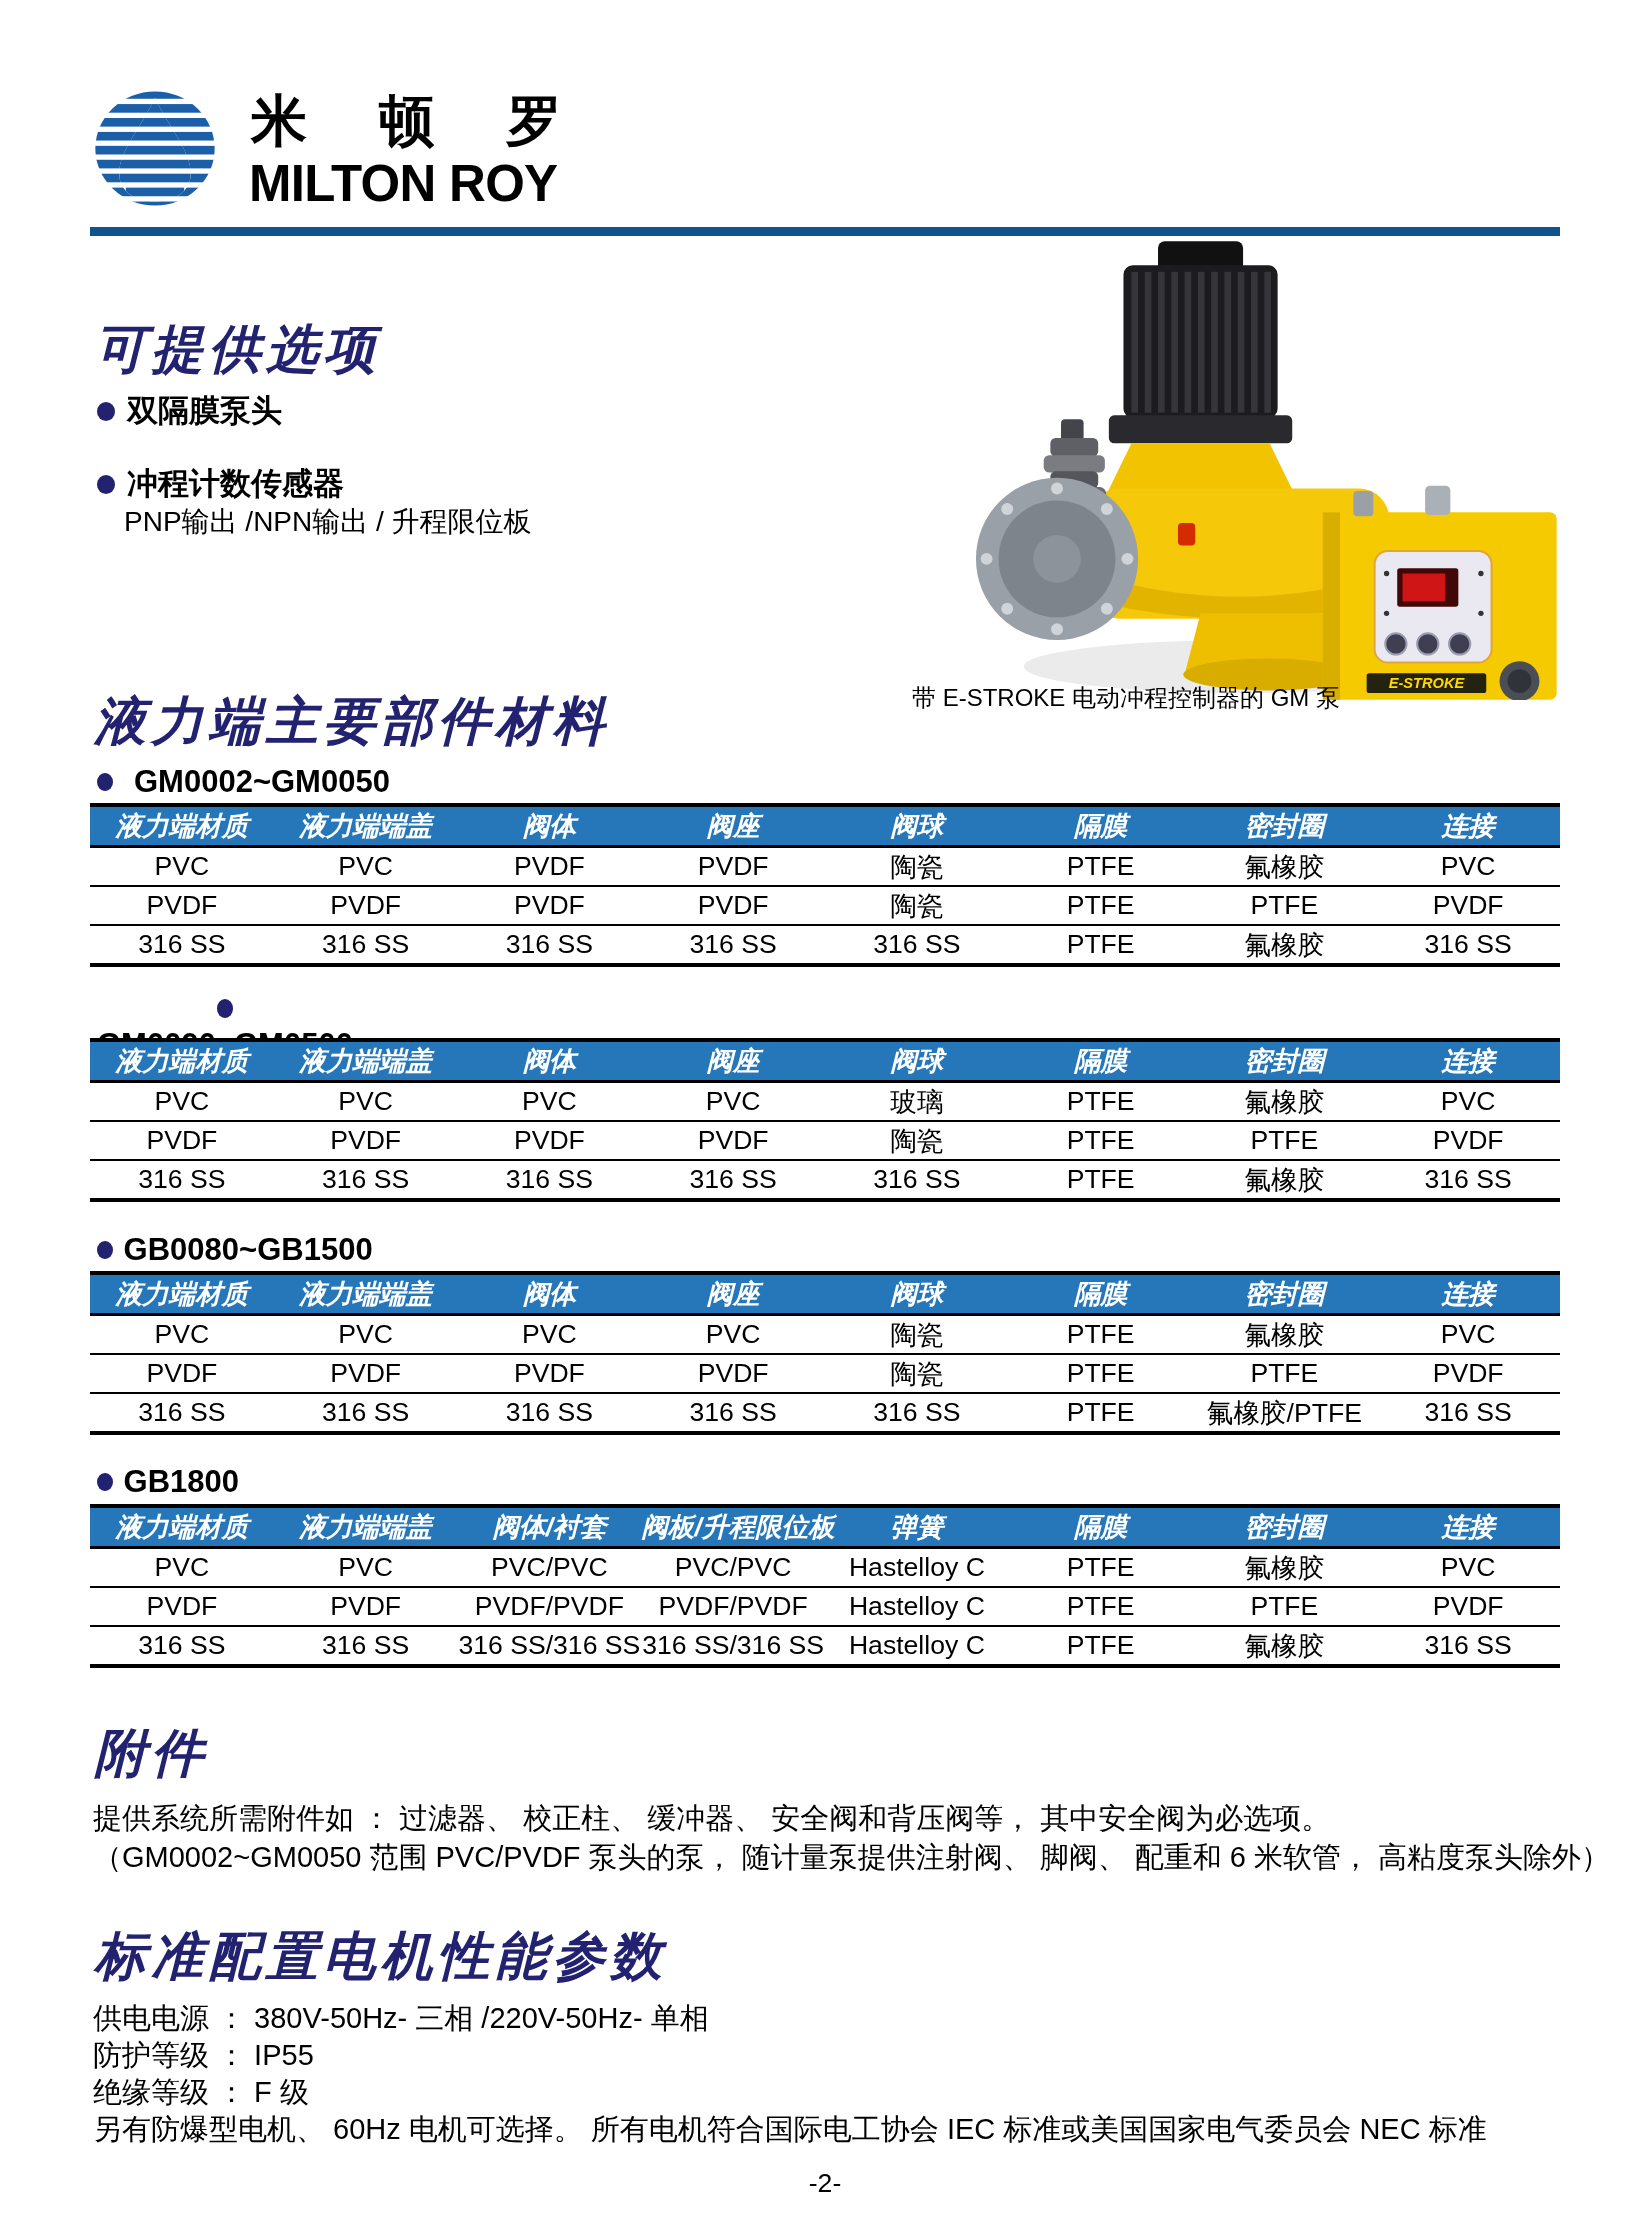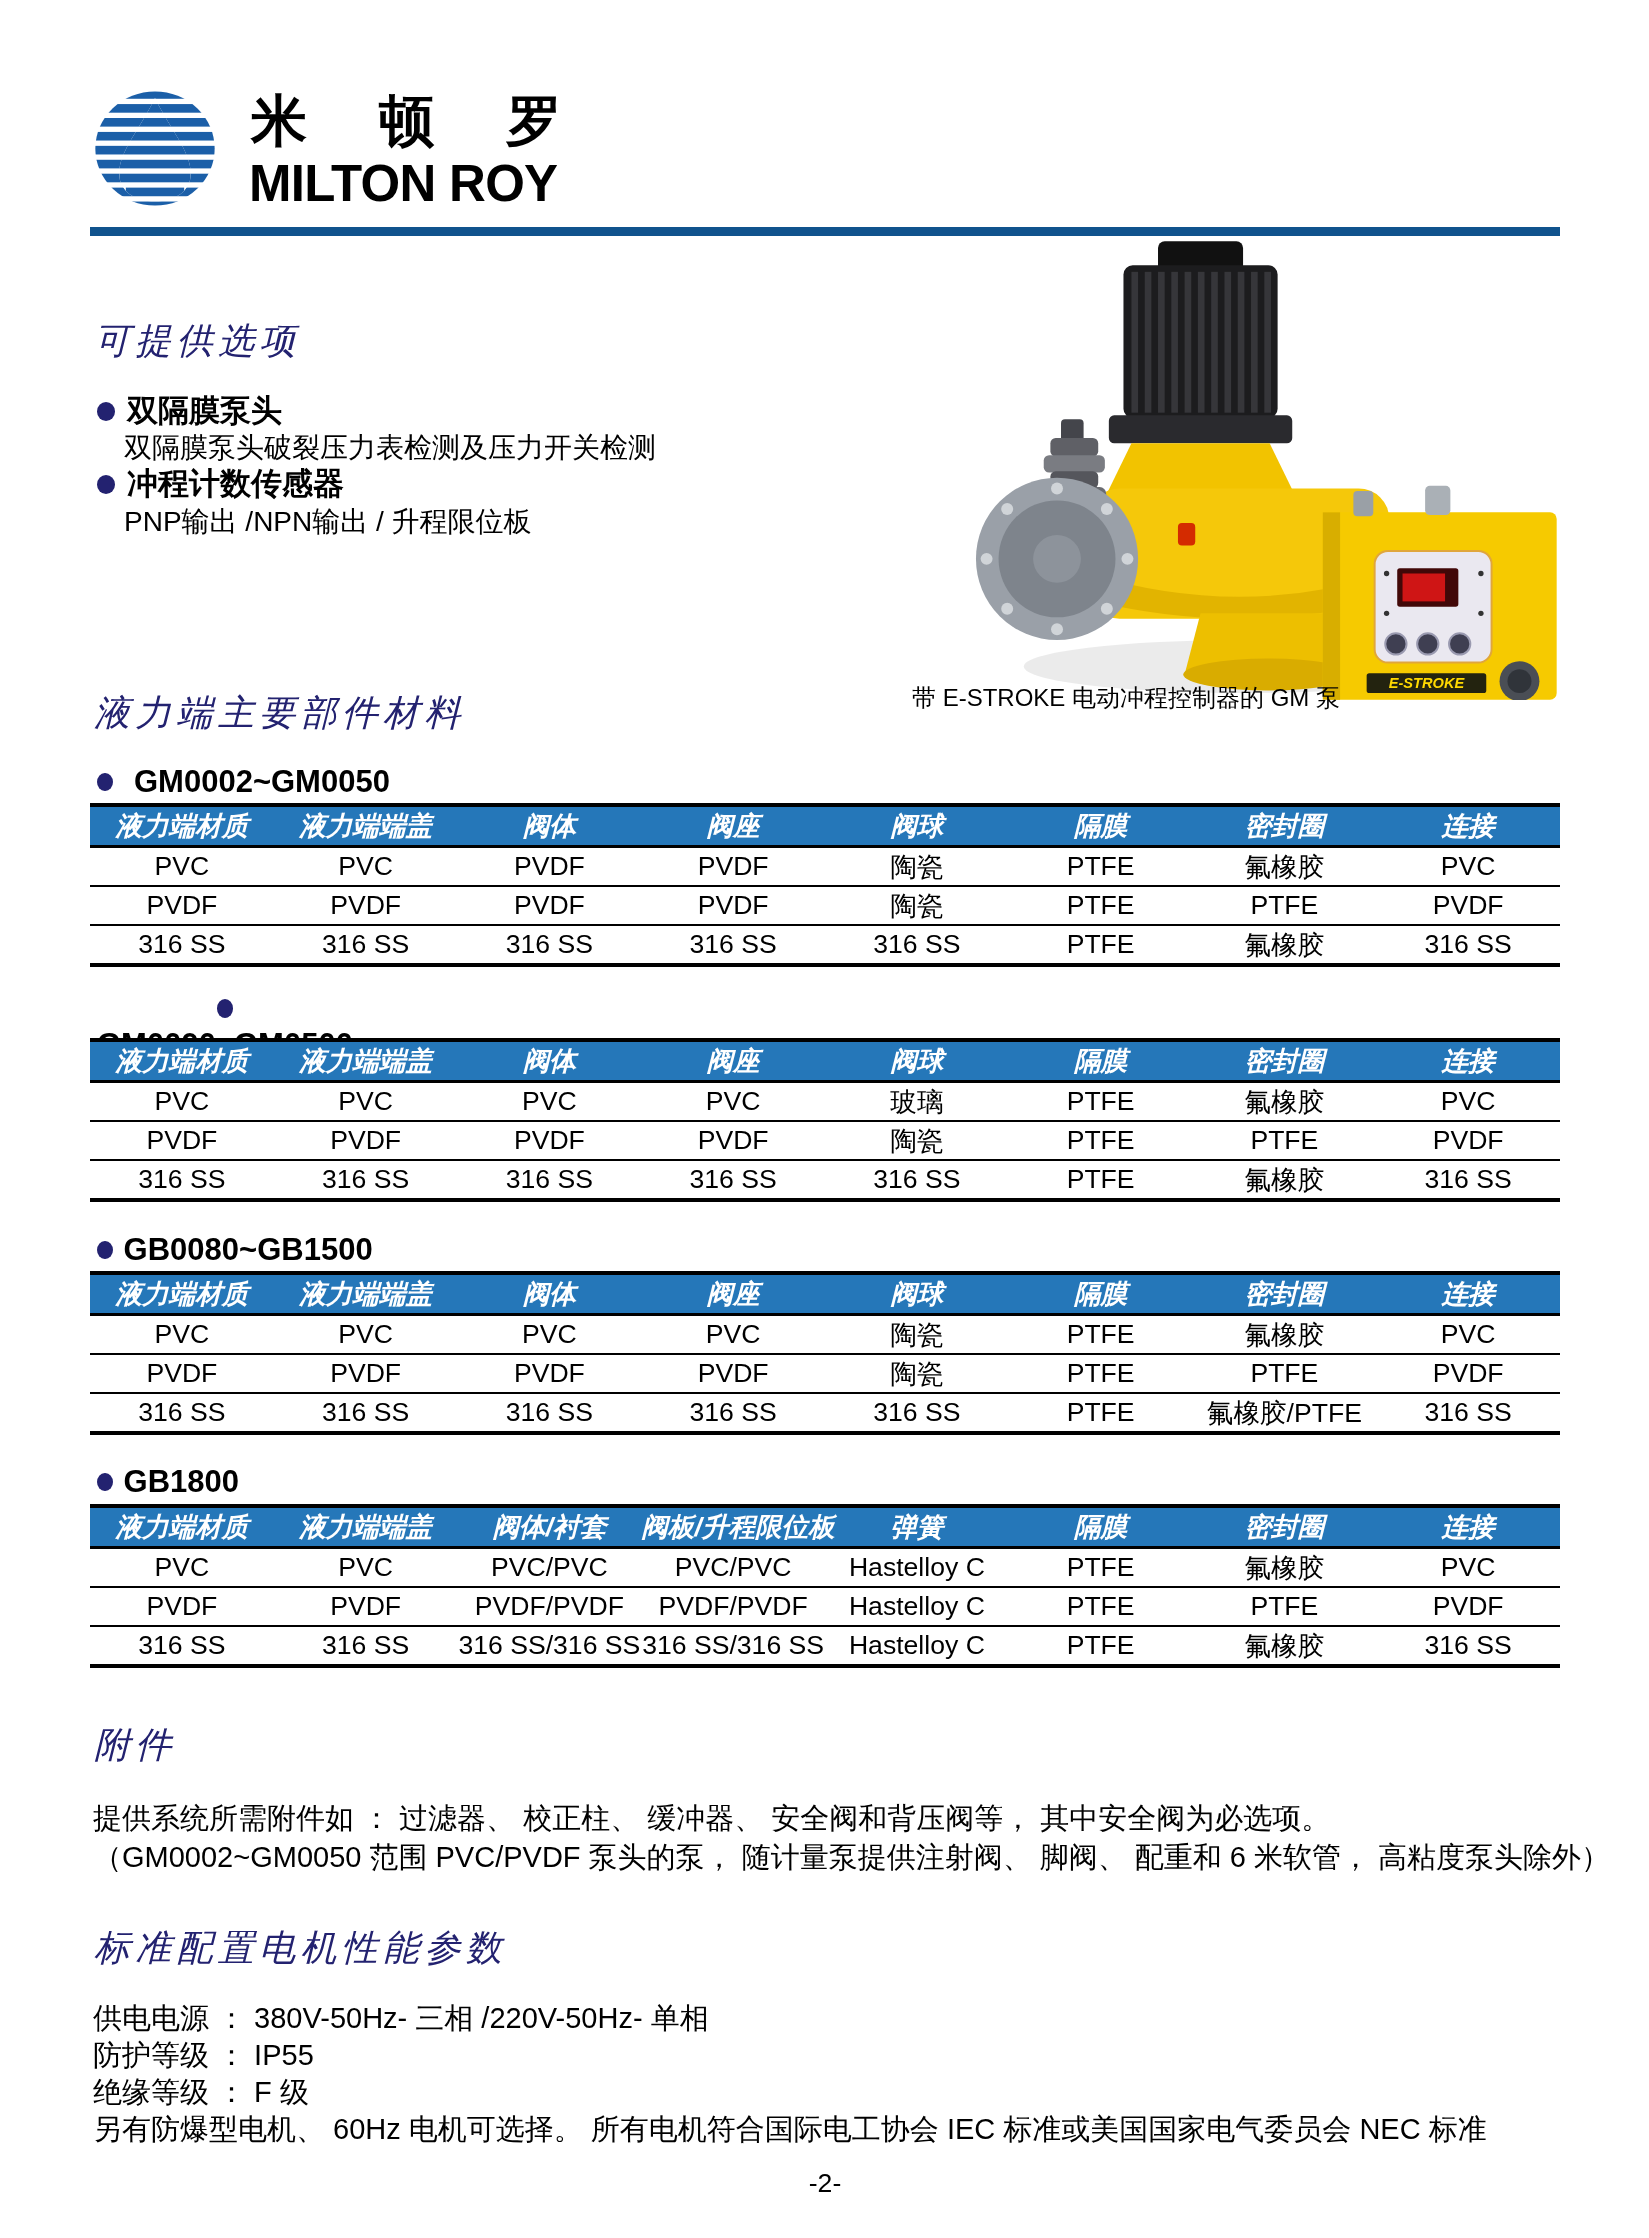--- a/index.html
+++ b/index.html
@@ -8,21 +8,21 @@
   
   .logo-mark{position:absolute;left:94px;top:90px;width:122px;height:117px;}
   .logo-cn{position:absolute;left:251px;top:93px;width:311px;display:flex;justify-content:space-between;
            font-size:56px;font-weight:bold;line-height:1;}
   .logo-en{position:absolute;left:249px;top:157px;font-size:51px;font-weight:bold;letter-spacing:-0.7px;
            line-height:1;transform:scaleY(1.02);transform-origin:top left;}
   .company{position:absolute;right:89px;top:169px;font-size:51px;font-weight:bold;letter-spacing:12px;
            color:#F7941D;line-height:1;white-space:nowrap;}
   .rule{position:absolute;left:90px;top:227px;width:1470px;height:8.6px;background:#10538D;}
   
-  .h1{position:absolute;left:94px;font-size:36px;font-weight:normal;font-style:italic;color:#232270;
+  .h1{position:absolute;left:94px;font-size:52px;font-weight:bold;font-style:italic;color:#232270;
       letter-spacing:5.3px;line-height:1;white-space:nowrap;}
   
   .opt-row{position:absolute;left:97px;display:flex;align-items:center;gap:12px;}
   .dot{width:18px;height:19px;border-radius:50%;background:#232270;flex:0 0 auto;}
   .dot-sm{width:16px;height:18.6px;border-radius:50%;background:#232270;flex:0 0 auto;}
   .opt-title{font-size:31px;font-weight:bold;line-height:1.1;white-space:nowrap;}
   .opt-desc{position:absolute;left:124px;font-size:28px;line-height:1.2;white-space:nowrap;}
   
   .pump{position:absolute;left:964px;top:241px;width:598px;height:459px;}
   .caption{position:absolute;left:912px;top:684px;font-size:24px;line-height:1.2;white-space:nowrap;}
@@ -86,21 +86,20 @@
       <span>罗</span>
   </div>
   <div class="logo-en">MILTON ROY</div>
   <div class="rule"></div>
 
   <div class="h1" style="top:323px;">可提供选项</div>
   <div class="opt-row" style="top:394px;align-items:center;">
     <span class="dot"></span>
     <span class="opt-title">双隔膜泵头</span>
   </div>
-  <div class="opt-desc" style="top:431px;">双隔膜泵头破裂压力表检测及压力开关检测</div>
   <div class="opt-row" style="top:467px;">
     <span class="dot"></span>
     <span class="opt-title">冲程计数传感器</span>
   </div>
   <div class="opt-desc" style="top:505px;">PNP输出 /NPN输出 / 升程限位板</div>
 
   <svg class="pump" viewBox="0 0 900 690">
 
     <ellipse cx="420" cy="640" rx="330" ry="40" fill="#000" opacity="0.08"></ellipse>
 

